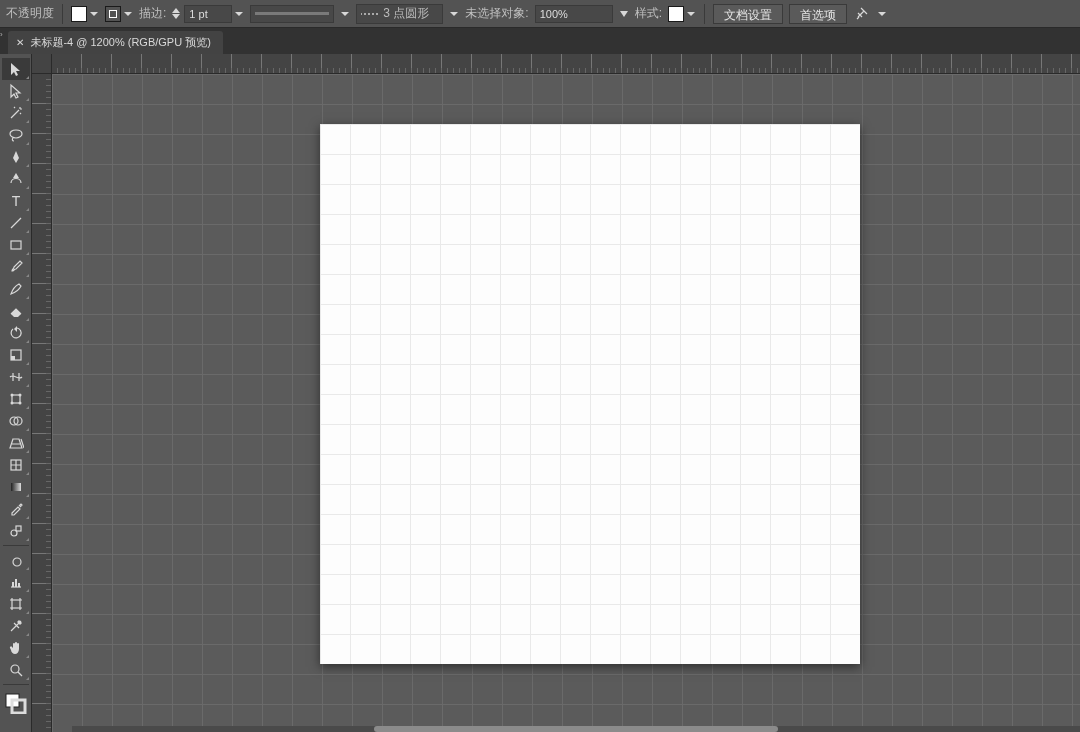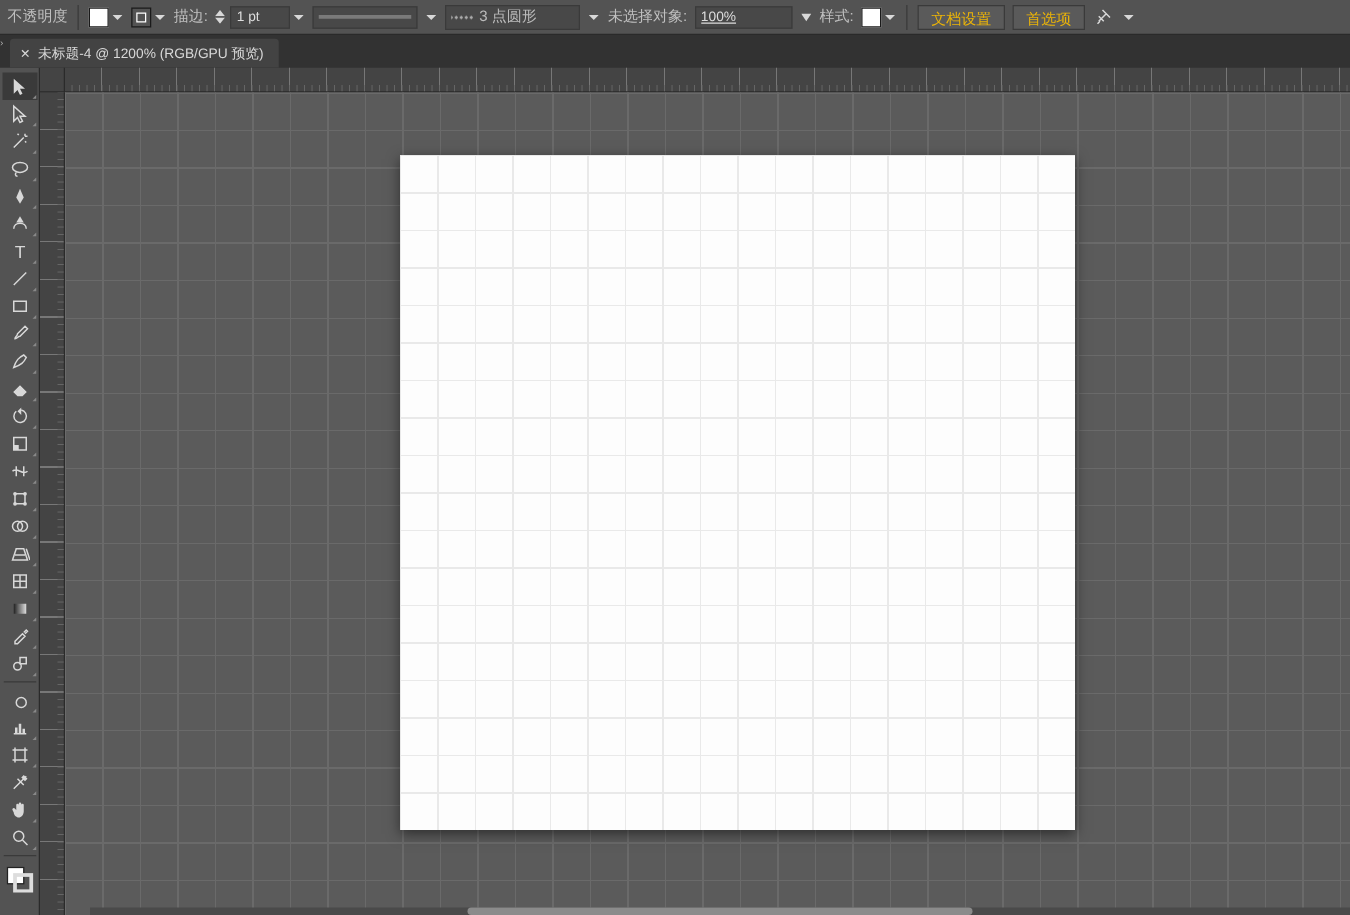--- a/index.html
+++ b/index.html
@@ -13,26 +13,26 @@
 .sw-white { background: #fff; }
 .sw-border { background: #535353; position: relative; }
 .sw-border::before { content: ""; position: absolute; inset: 3px; border: 1px solid #fff; }
 .mini-dd { width: 10px; height: 16px; display: flex; align-items: center; justify-content: center; }
 .mini-dd svg, .spin svg { display: block; }
 .divider { width: 1px; height: 20px; background: #3a3a3a; margin: 0 2px; }
 .spin-wrap { display: flex; align-items: center; gap: 2px; }
 .spin { width: 10px; height: 18px; display: flex; flex-direction: column; justify-content: center; gap: 1px; }
 .input-sm { background: #484848; color: #ddd; border: 1px solid #3a3a3a; height: 18px; padding: 0 4px; font-size: 11px; }
 .w40 { width: 48px; }
-.w60 { width: 78px; text-decoration: underline; }
+.w60 { width: 78px; }
 .w84 { width: 84px; }
-.w90 { width: 108px; }
+.w90 { width: 87px; }
 .preset-field { display: flex; align-items: center; gap: 4px; background: #484848; border: 1px solid #3a3a3a; height: 20px; padding: 0 4px; }
 .dot-sample { width: 18px; height: 6px; background-image: radial-gradient(#aaa 1px, transparent 1px); background-size: 4px 6px; background-position: 2px center; }
-.btn { background: #5a5a5a; border: 1px solid #3a3a3a; color: #eab308; padding: 2px 10px; height: 20px; font-size: 12px; cursor: pointer; }
+.btn { background: #5a5a5a; border: 1px solid #3a3a3a; color: #e5e5e5; padding: 2px 10px; height: 20px; font-size: 12px; cursor: pointer; }
 .pin-icon { width: 18px; height: 18px; display: flex; align-items: center; justify-content: center; }
 
 
 .tab-bar { height: 26px; background: #323232; display: flex; align-items: flex-end; padding-left: 8px; position: relative; }
 .doc-tab { background: #434343; color: #d8d8d8; font-size: 11px; padding: 4px 12px 4px 8px; display: flex; align-items: center; gap: 6px; border-top-left-radius: 3px; border-top-right-radius: 3px; }
 .tab-close { font-size: 10px; cursor: pointer; }
 .expand-handle { position: absolute; left: 0; top: 2px; font-size: 8px; color: #b0b0b0; width: 8px; cursor: pointer; }
 
 
 .main { display: flex; height: calc(100% - 28px - 26px); width: 100%; }

